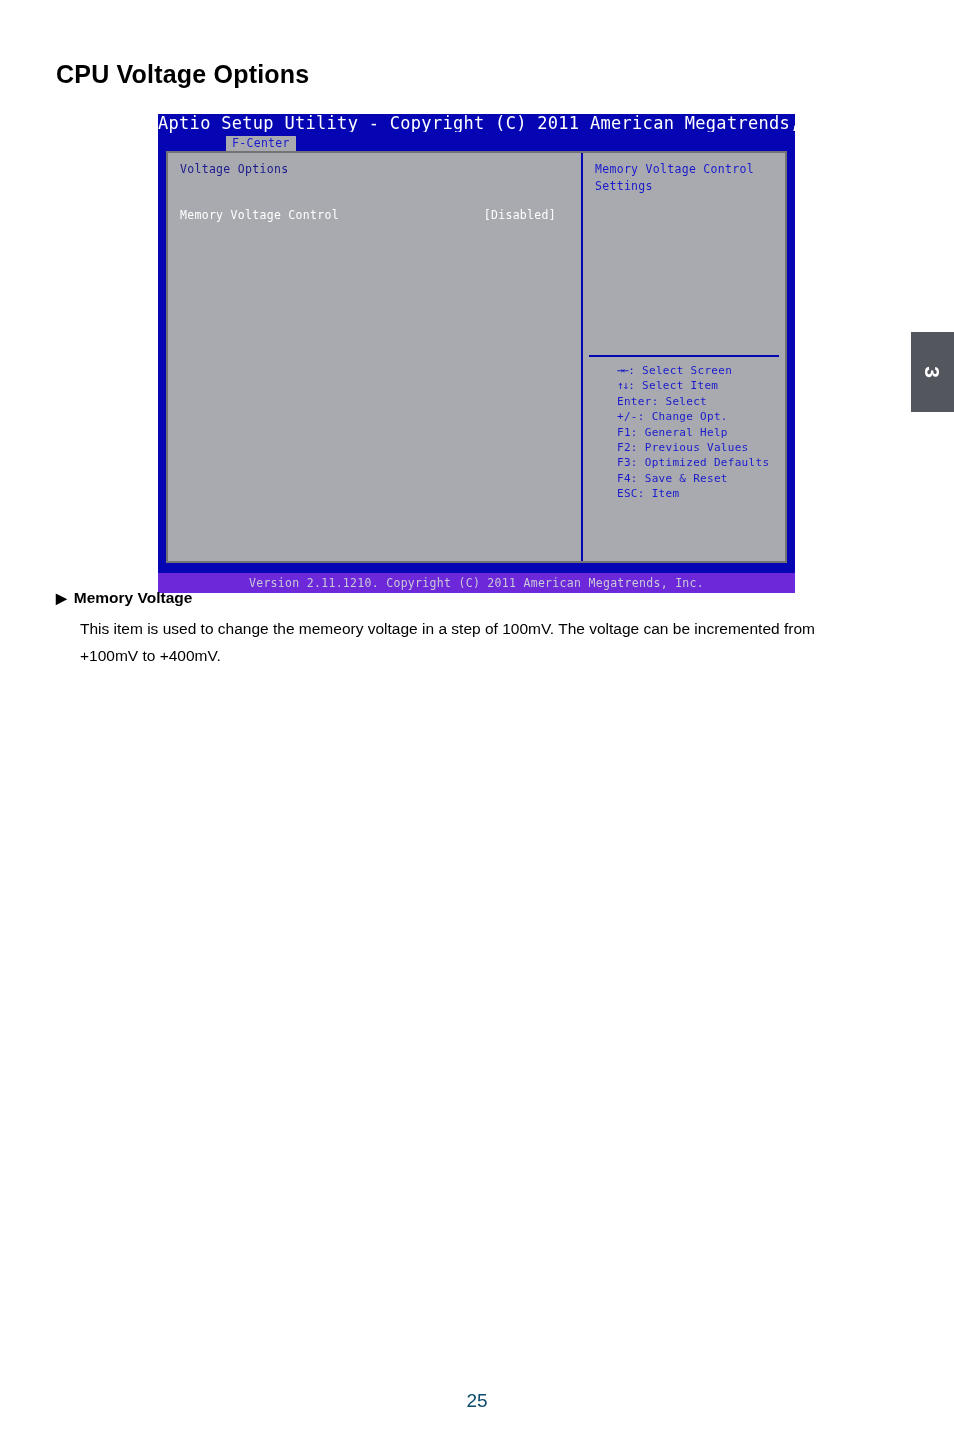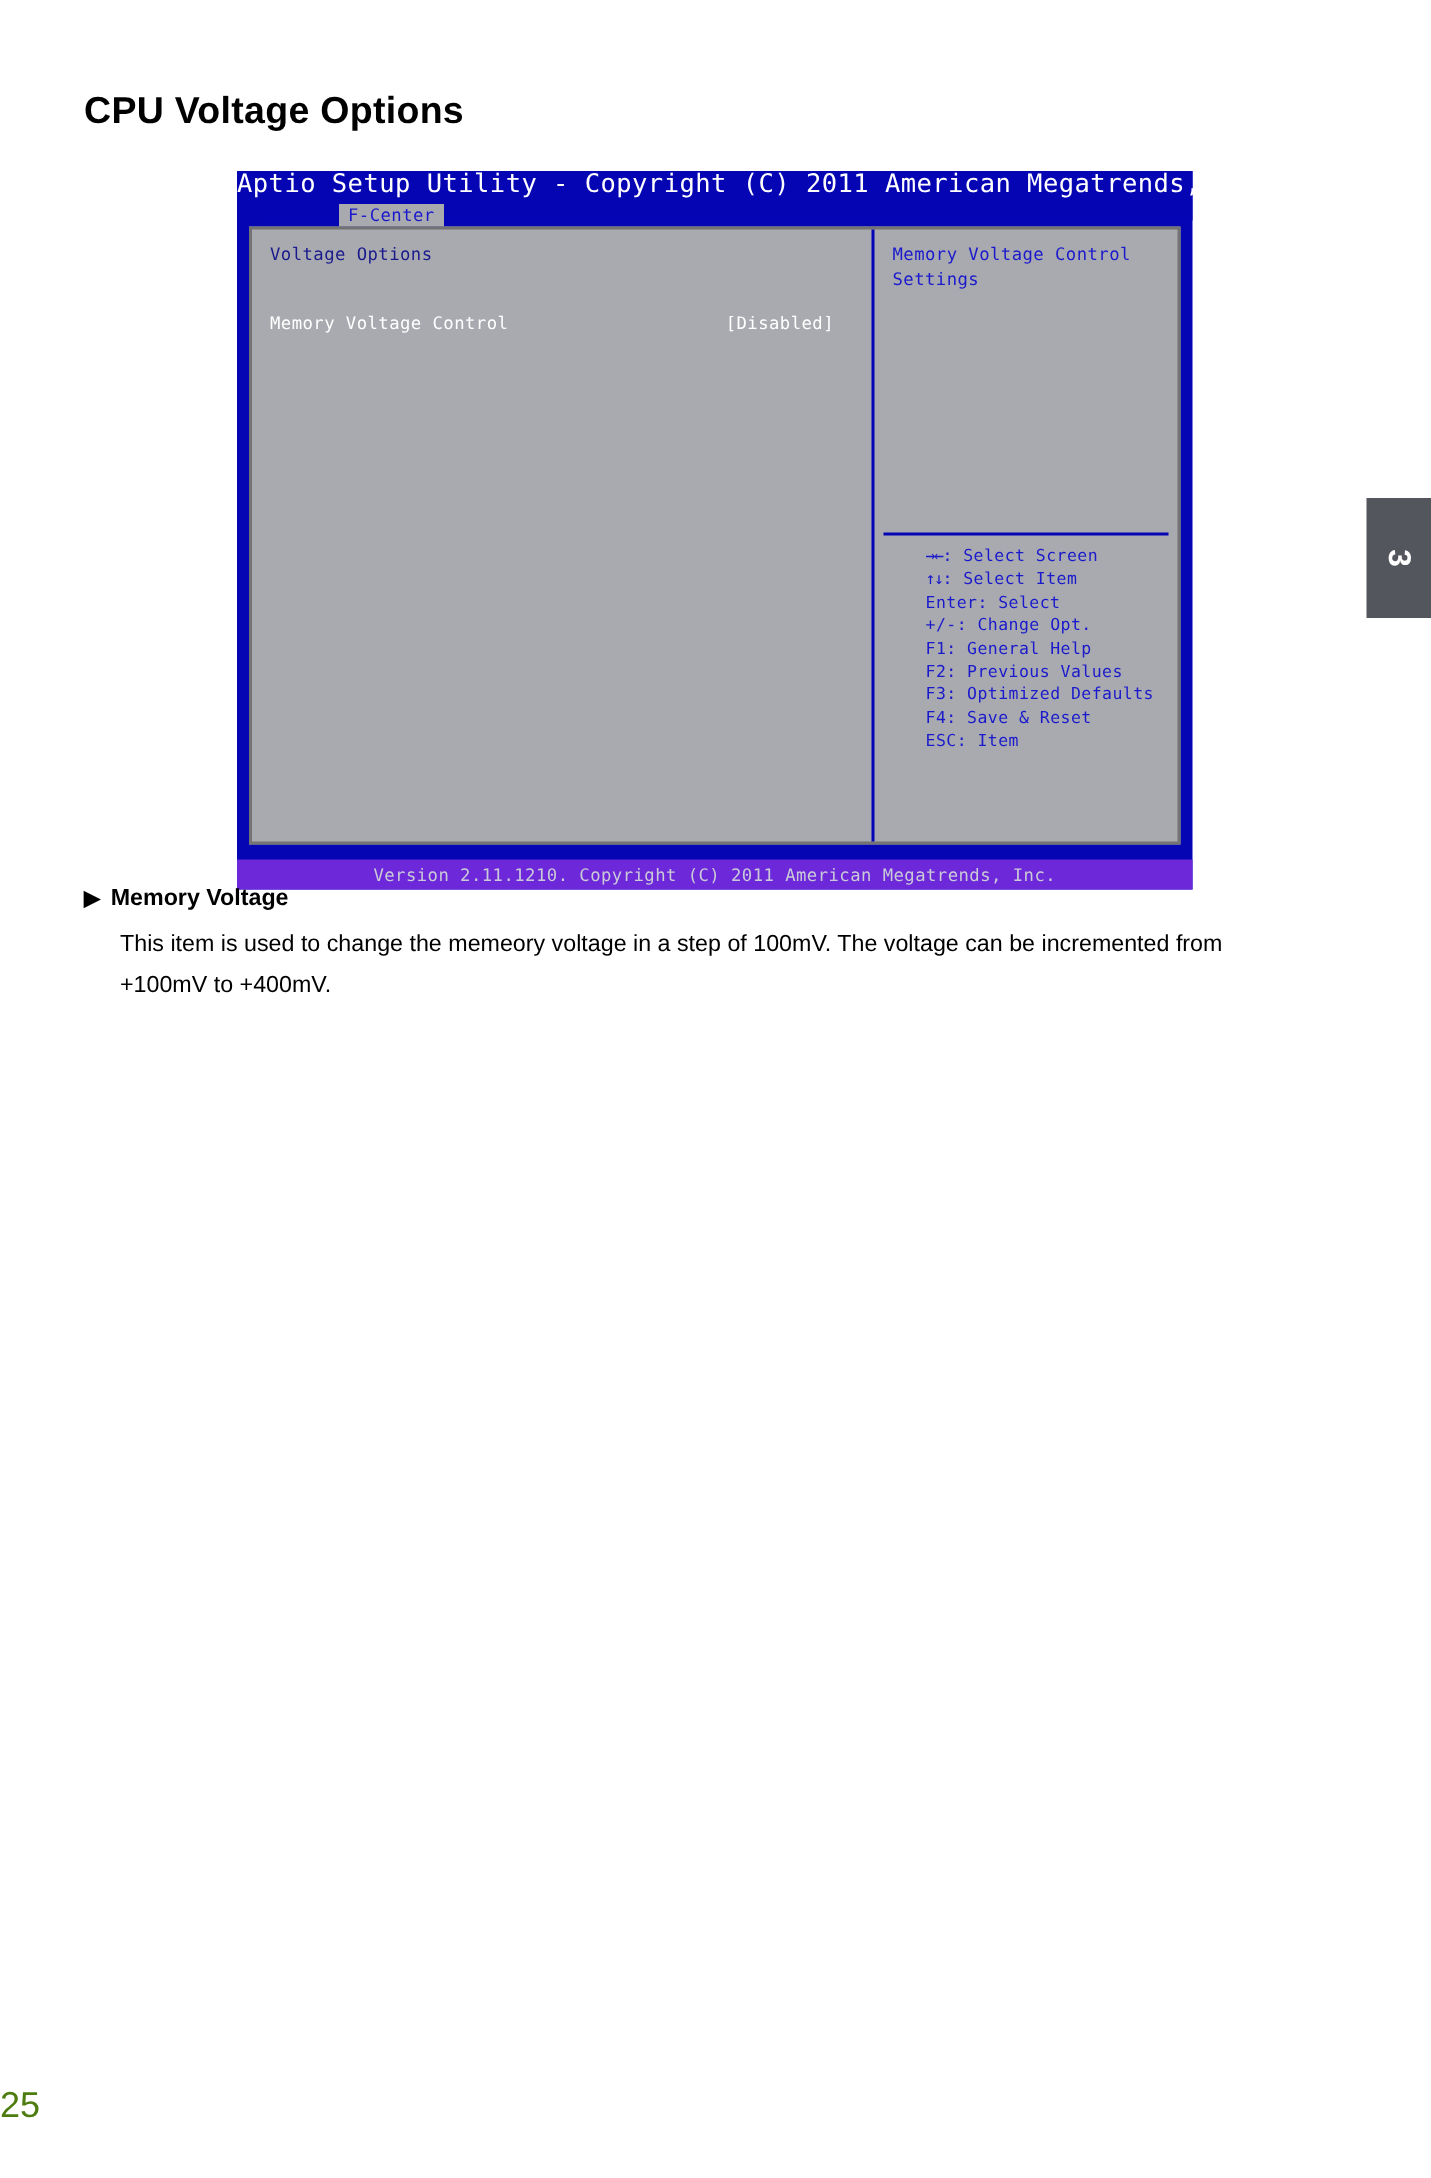--- a/index.html
+++ b/index.html
@@ -216,22 +216,23 @@
     line-height: 27px;
     color: #000000;
   }
 
   
   .page-number {
     position: absolute;
     left: 0;
     top: 1390px;
     width: 954px;
-    font-size: 24px;
-    color: #4d7c0f;
+    text-align: center;
+    font-size: 19px;
+    color: #0c4a6e;
   }
 </style>
 </head>
 <body>
 
 <div class="page-title">CPU Voltage Options</div>
 
 <div class="chapter-tab">
   <div class="num">3</div>
 </div>

